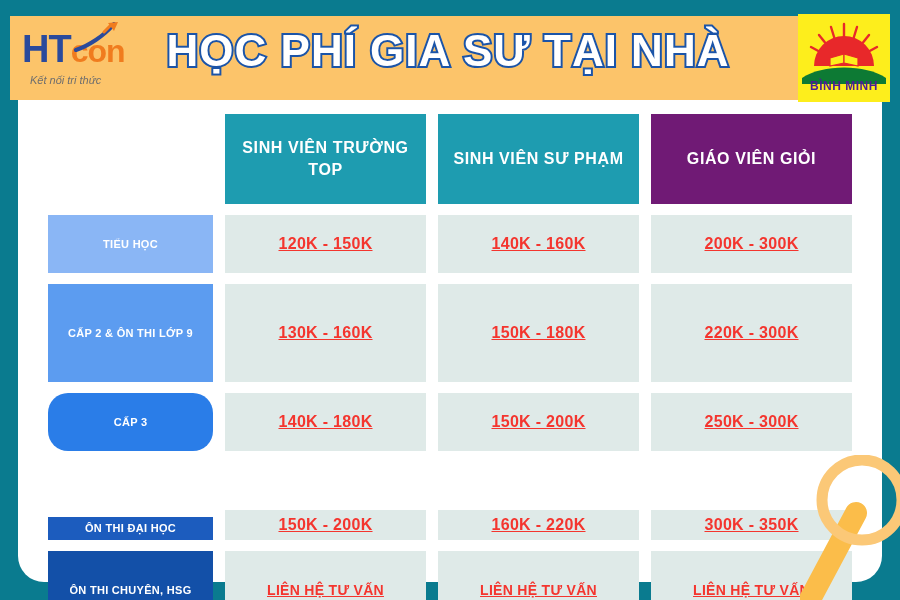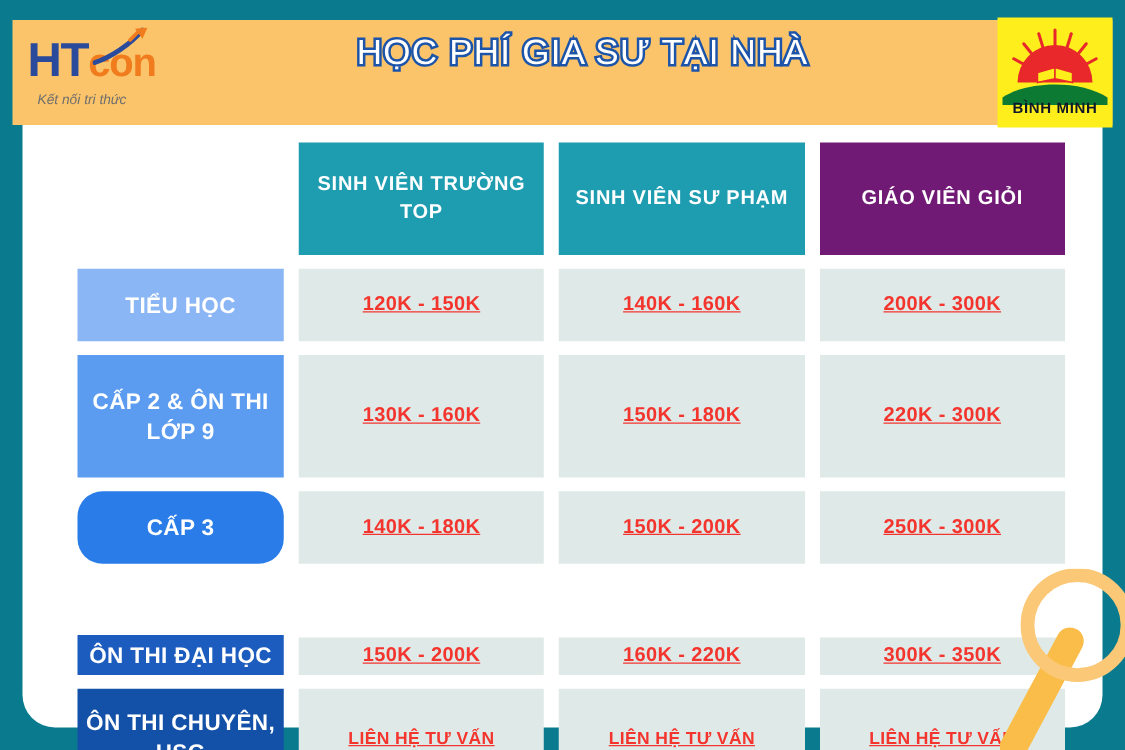--- a/index.html
+++ b/index.html
@@ -71,26 +71,26 @@
     left: 8px; top: 52px;
     font-size: 11px;
     font-style: italic;
     color: #6e6e6e;
     white-space: nowrap;
   }
 
   
   .title {
     position: absolute;
-    left: 166px;
+    left: 148px;
     top: 26px;
     width: 600px;
     text-align: center;
-    font-size: 28px;
-    font-weight: 400;
+    font-size: 44px;
+    font-weight: 700;
     letter-spacing: 1px;
     color: #ffffff;
     -webkit-text-stroke: 4px #1b54a8;
     paint-order: stroke fill;
     white-space: nowrap;
     z-index: 6;
   }
 
   
   .bm-logo {
@@ -103,21 +103,21 @@
     z-index: 6;
     overflow: hidden;
   }
   .bm-text {
     position: absolute;
     left: 0; bottom: 9px;
     width: 100%;
     text-align: center;
     font-size: 12px;
     font-weight: 700;
-    color: #0f172a;
+    color: #4c1d95;
     letter-spacing: 0.5px;
   }
 
   
   .table {
     position: absolute;
     left: 48px;
     top: 114px;
     width: 804px;
   }
@@ -128,25 +128,24 @@
   }
   .rowlabel {
     width: 165px;
     flex: 0 0 165px;
     display: flex;
     align-items: center;
     justify-content: center;
     text-align: center;
     color: #ffffff;
     font-weight: 700;
-    font-size: 18px;
+    font-size: 11px;
     line-height: 1.35;
     letter-spacing: 0.3px;
     padding: 4px;
-    margin-left: 14px;
   }
   .corner { background: transparent; }
 
   .hcell {
     flex: 1;
     display: flex;
     align-items: center;
     justify-content: center;
     text-align: center;
     color: #ffffff;

